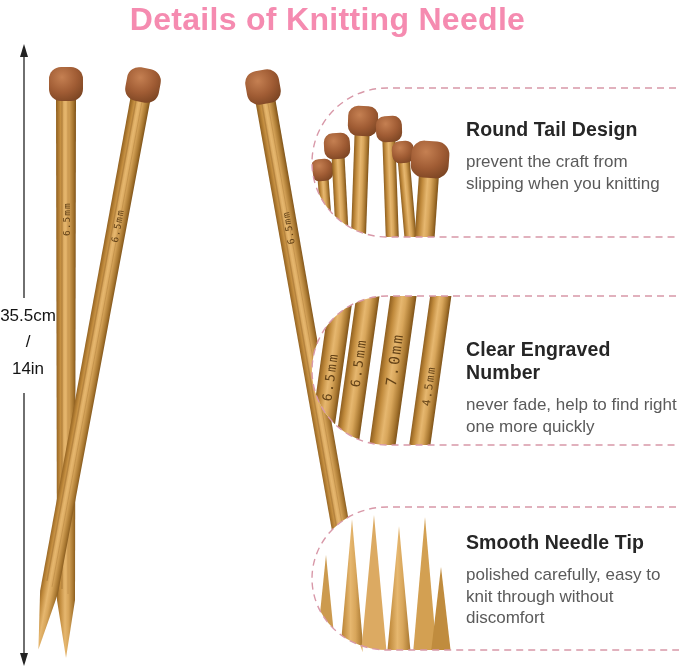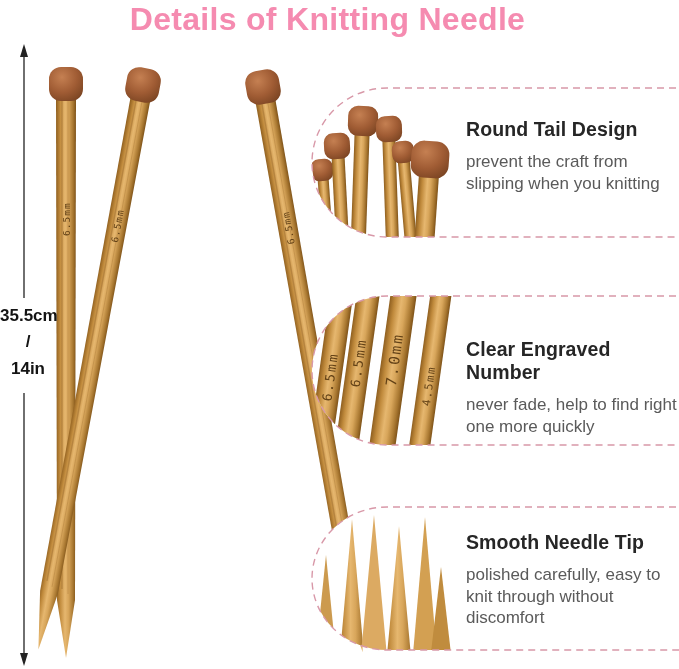--- a/index.html
+++ b/index.html
@@ -10,21 +10,21 @@
   .title {
     position:absolute; top:1px; left:0; width:100%;
     transform:translateX(-12px);
     margin:0; text-align:center;
     font-size:32px; font-weight:800; letter-spacing:0.3px;
     color:#f58bb0;
   }
   .scene { position:absolute; left:0; top:0; }
   .measure-label {
     position:absolute; left:0px; top:303px; width:56px;
-    text-align:center; font-weight:bold; font-size:17px;
+    text-align:center; font-weight:normal; font-size:17px;
     line-height:1.55; color:#141414;
   }
   .callout-text { position:absolute; left:466px; width:216px; }
   .callout-text h2 {
     margin:0 0 10px 0; font-size:19.5px; font-weight:700;
     color:#262626; letter-spacing:0.1px;
   }
   .callout-text p {
     margin:0; font-size:17px; line-height:1.27; color:#5a5a5a;
   }

